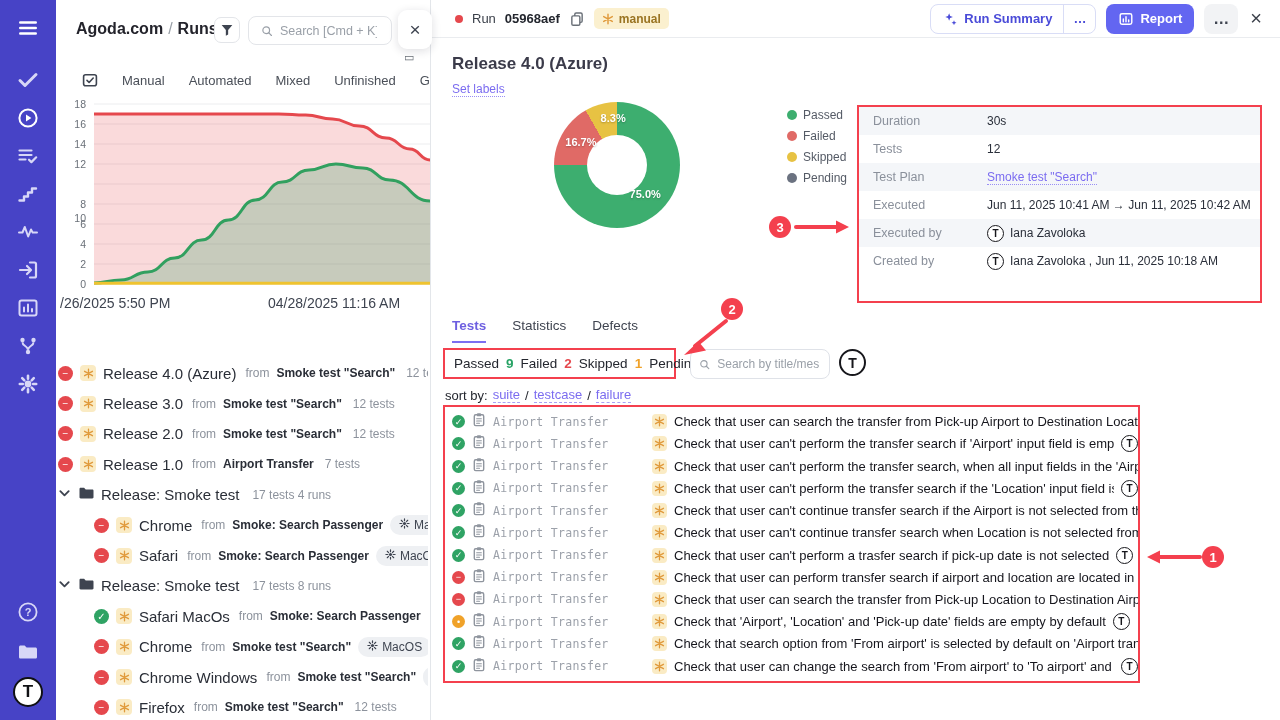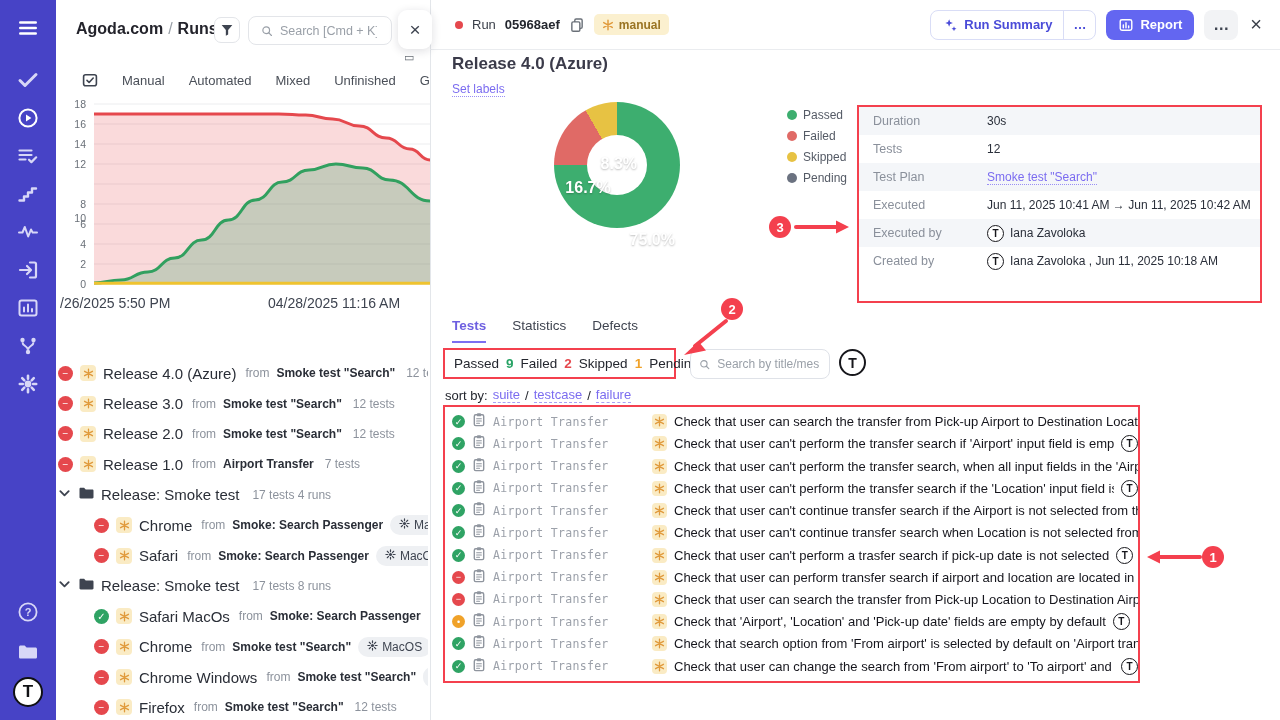--- a/index.html
+++ b/index.html
@@ -47,39 +47,39 @@
   .sic.l{width:15px;height:15px;font-size:10px;}
   .sic.s{width:13px;height:13px;font-size:9px;}
   .sic.failed{background:#E5484D;}
   .sic.passed{background:#2FA364;}
   .sic.skipped{background:#F0A229;}
   .manual-ic{width:16px;height:16px;border-radius:4px;background:#FAEBC4;display:inline-flex;align-items:center;justify-content:center;flex:none;}
   .pill{height:20px;border-radius:10px;background:#EEF0F3;display:inline-flex;align-items:center;gap:4px;padding:0 9px;font-size:12px;color:#3E4450;flex:none;}
 
   
   #rpanel{position:absolute;left:430px;top:0;width:850px;height:720px;background:#fff;border-left:1px solid #E3E6EA;}
-  #rtopbar{position:absolute;left:430px;top:0;width:850px;height:50px;border-bottom:1px solid #EAECEF;display:flex;align-items:center;padding:0 16px 0 25px;}
+  #rtopbar{position:absolute;left:430px;top:0;width:850px;height:38px;border-bottom:1px solid #EAECEF;display:flex;align-items:center;padding:0 16px 0 25px;}
   #rtop-left{display:flex;align-items:center;gap:9px;font-size:13px;color:#3A3F49;}
   .dot{width:8px;height:8px;border-radius:50%;background:#E5484D;}
   #run-id{font-weight:700;color:#23262E;}
   .manual-badge{height:21px;background:#FBF0CF;border-radius:5px;display:inline-flex;align-items:center;gap:5px;padding:0 8px;font-size:12px;font-weight:700;color:#9A7422;}
   #rtop-right{margin-left:auto;display:flex;align-items:center;gap:10px;}
   #run-summary{height:30px;border:1px solid #D9DDF6;border-radius:8px;display:flex;align-items:center;overflow:hidden;background:#fff;}
   #run-summary .seg1{display:flex;align-items:center;gap:6px;padding:0 11px;font-size:13px;font-weight:600;color:#4A4BD8;cursor:pointer;}
   #run-summary .seg2{border-left:1px solid #D9DDF6;padding:0 9px;color:#4A4BD8;font-weight:700;cursor:pointer;font-size:13px;height:100%;display:flex;align-items:center;}
   #report-btn{height:30px;background:#6366F1;border-radius:8px;color:#fff;font-size:13px;font-weight:600;display:flex;align-items:center;gap:6px;padding:0 12px;cursor:pointer;}
   #more-btn{height:30px;width:34px;background:#F2F3F5;border-radius:8px;display:flex;align-items:center;justify-content:center;color:#3E4450;font-weight:700;cursor:pointer;}
   #rclose{font-size:20px;color:#3A3F49;cursor:pointer;padding:0 2px;}
 
   #run-title{position:absolute;left:452px;top:54px;font-size:17px;font-weight:700;color:#3B3B4A;}
   #set-labels{position:absolute;left:452px;top:82px;font-size:12px;color:#7B6CF0;border-bottom:1px dotted #9A8FF5;cursor:pointer;}
 
   #donut{position:absolute;left:554px;top:102px;width:126px;height:126px;border-radius:50%;}
   #donut::after{content:"";position:absolute;left:50%;top:50%;width:60px;height:60px;margin:-30px 0 0 -30px;border-radius:50%;background:#fff;}
-  .slice-lab{position:absolute;font-size:16px;font-weight:700;color:#fff;text-shadow:0 1px 2px rgba(0,0,0,.25);z-index:2;margin-top:43px;}
+  .slice-lab{position:absolute;font-size:11px;font-weight:700;color:#fff;text-shadow:0 1px 2px rgba(0,0,0,.25);z-index:2;}
   #legend{position:absolute;left:787px;top:108px;display:flex;flex-direction:column;gap:7px;}
   .leg{display:flex;align-items:center;gap:6px;font-size:12px;color:#555B66;}
   .leg i{width:10px;height:10px;border-radius:50%;}
 
   #summary-box{position:absolute;left:857px;top:105px;width:405px;height:198px;border:2px solid #F4404E;}
   .srow{height:28px;display:flex;align-items:center;font-size:12.5px;}
   .srow:nth-child(odd){background:#F4F6F9;}
   .srow .lab{width:128px;padding-left:14px;color:#8A909B;flex:none;}
   .srow .val{color:#2A2F3A;white-space:nowrap;display:flex;align-items:center;gap:6px;font-size:12px;}
   .val.status{color:#E5484D;font-weight:700;}

